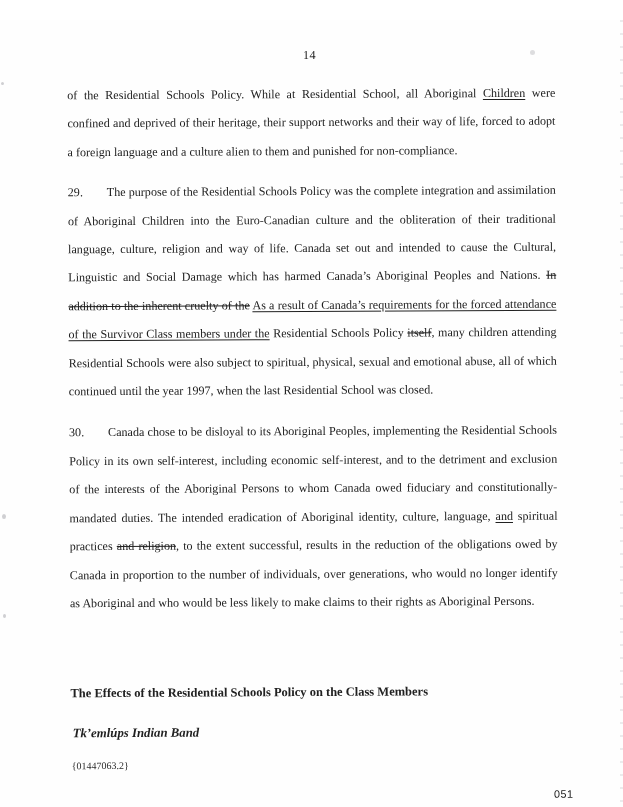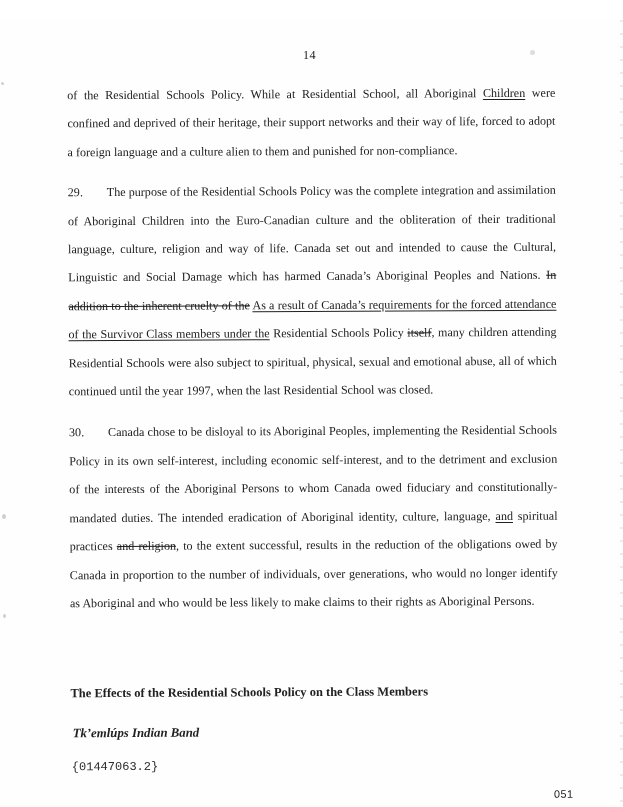--- a/index.html
+++ b/index.html
@@ -78,23 +78,22 @@
     left: 71px;
     width: 400px;
     font-size: 12.8px;
     font-weight: bold;
     font-style: italic;
   }
   .control-number {
     position: absolute;
     top: 739px;
     left: 70px;
-    font-size: 12px;
+    font-size: 10px;
     color: #2b2b2b;
-    font-family: Liberation Mono, monospace;
   }
   .bates-number {
     position: absolute;
     top: 769px;
     left: 536px;
     font-family: "Liberation Sans", "DejaVu Sans", sans-serif;
     font-size: 10.8px;
     letter-spacing: 0.5px;
     color: #1a1a1a;
     padding-left: 16px;

